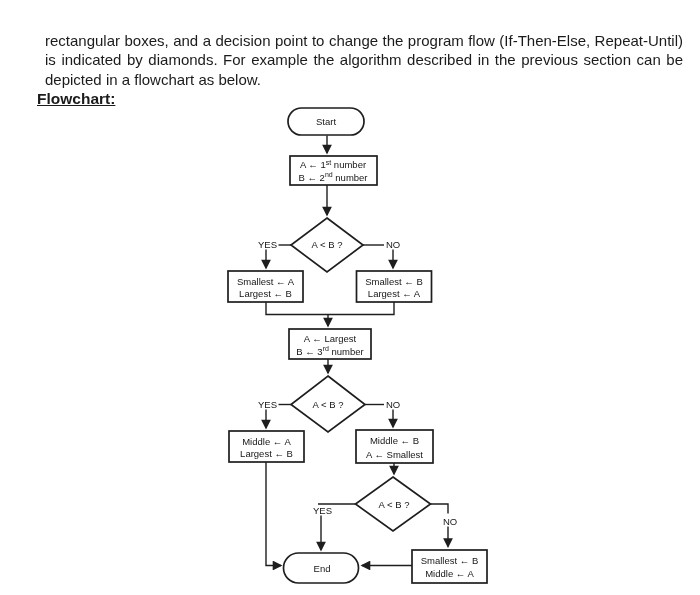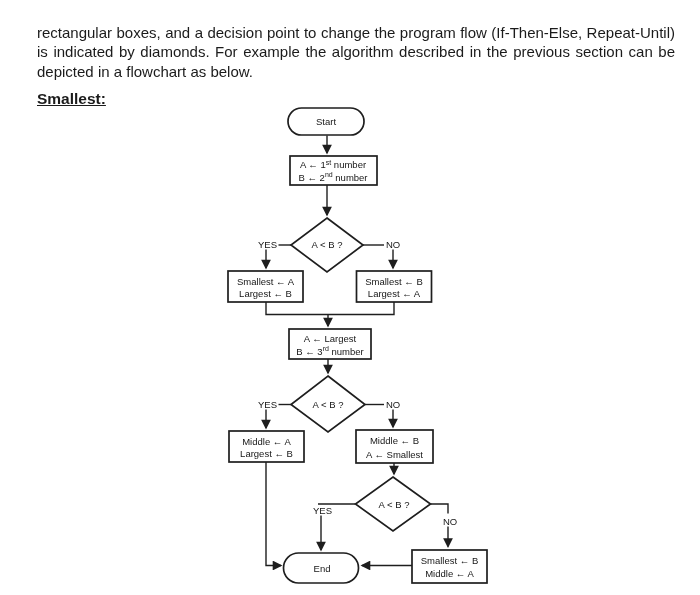--- a/index.html
+++ b/index.html
@@ -3,38 +3,38 @@
 <meta charset="utf-8">
 <style>
   html,body{margin:0;padding:0;}
   body{
     width:700px;height:595px;background:#ffffff;position:relative;
     font-family:"Liberation Sans",sans-serif;color:#161616;overflow:hidden;
   }
   .para{
     position:absolute;left:37px;top:23px;width:638px;
     font-size:15px;line-height:19.4px;text-align:justify;color:#1b1b1b;
-    margin:0;
+    margin:8px;
   }
   .heading{
     position:absolute;left:37px;top:90px;margin:0;
     font-size:15.5px;font-weight:bold;text-decoration:underline;color:#1b1b1b;
   }
   .chart-svg{position:absolute;left:0;top:0;}
   .shape{fill:#ffffff;stroke:#1e1e1e;stroke-width:1.7;}
   .ln{stroke:#1e1e1e;stroke-width:1.4;fill:none;}
   .t{font-family:"Liberation Sans",sans-serif;font-size:9.5px;fill:#161616;}
   .sup{font-size:7px;}
   .mask{fill:#ffffff;stroke:none;}
 </style>
 </head>
 <body>
 
 <p class="para">rectangular boxes, and a decision point to change the program flow (If-Then-Else, Repeat-Until) is indicated by diamonds. For example the algorithm described in the previous section can be depicted in a flowchart as below.</p>
-<h2 class="heading">Smallest:</h2>
+<h2 class="heading">Flowchart:</h2>
 
 <svg class="chart-svg" width="700" height="595" viewBox="0 0 700 595">
   <defs>
     <marker id="arrow" viewBox="0 0 10 10" refX="8.5" refY="5" markerWidth="8" markerHeight="7" orient="auto-start-reverse">
       <path d="M0,0 L10,5 L0,10 z" fill="#1e1e1e"></path>
     </marker>
   </defs>
 
   <line class="ln" x1="327" y1="135.5" x2="327" y2="153" marker-end="url(#arrow)"></line>
   <line class="ln" x1="327" y1="185" x2="327" y2="215" marker-end="url(#arrow)"></line>

